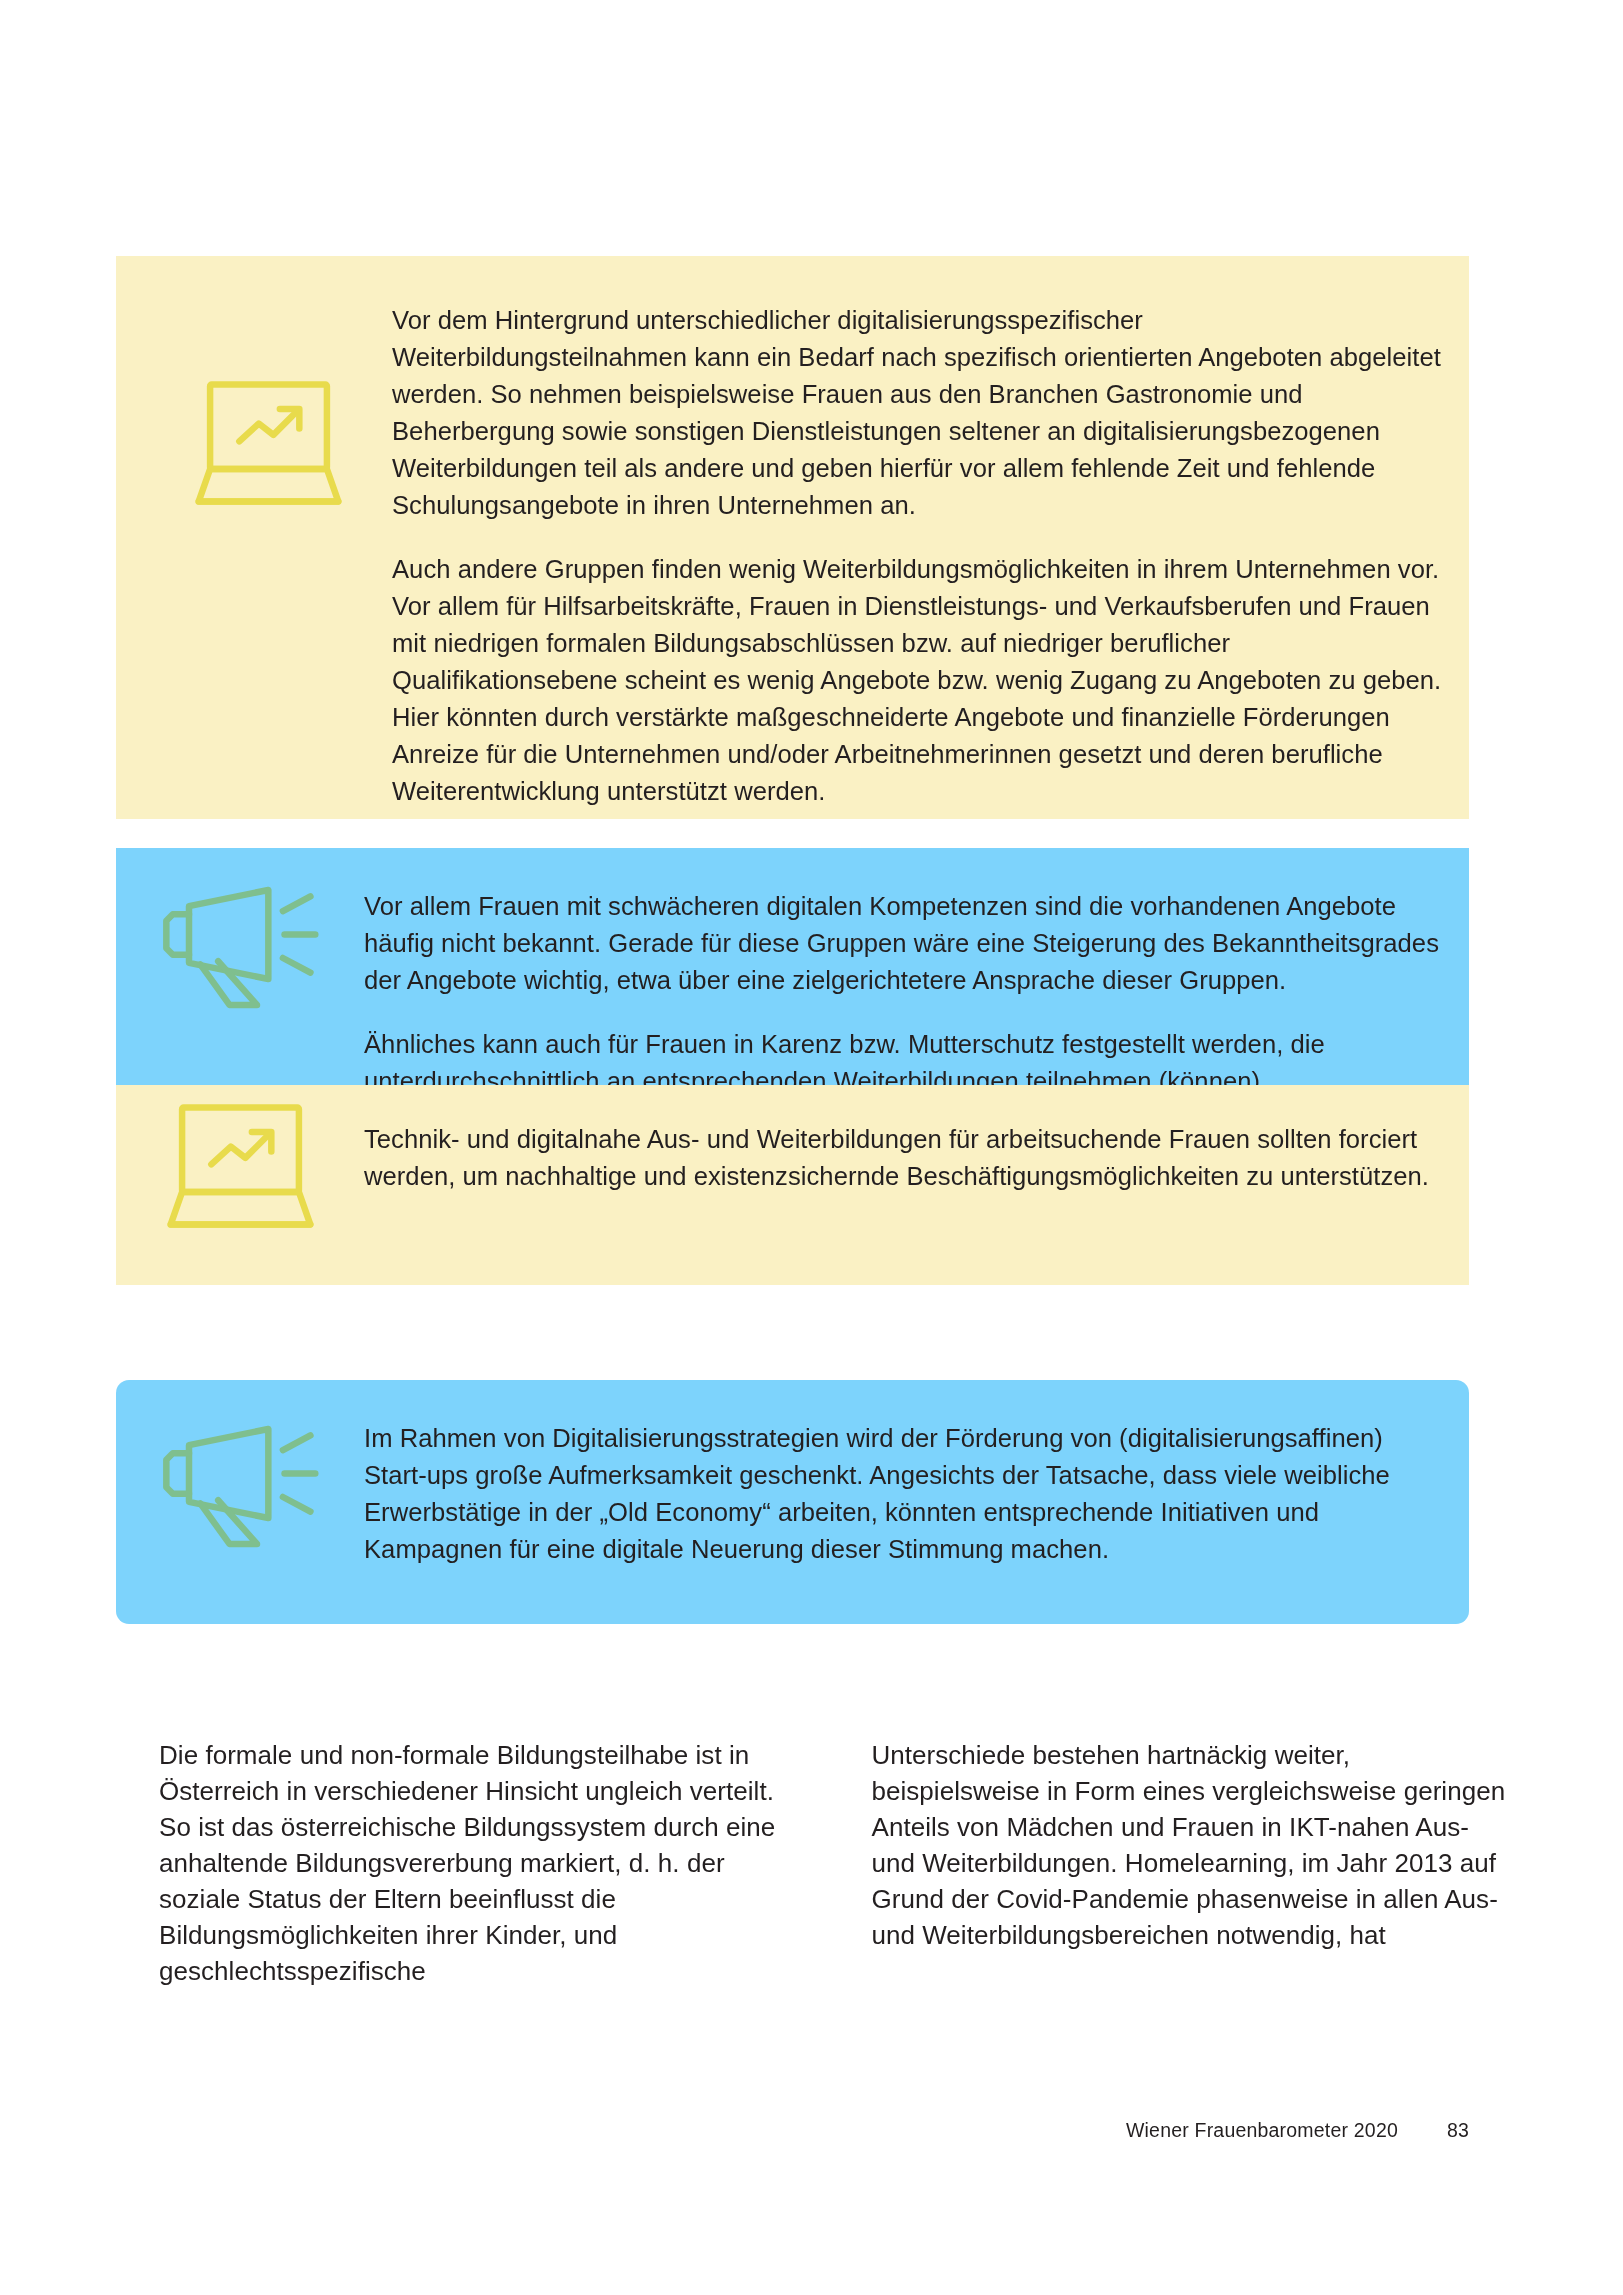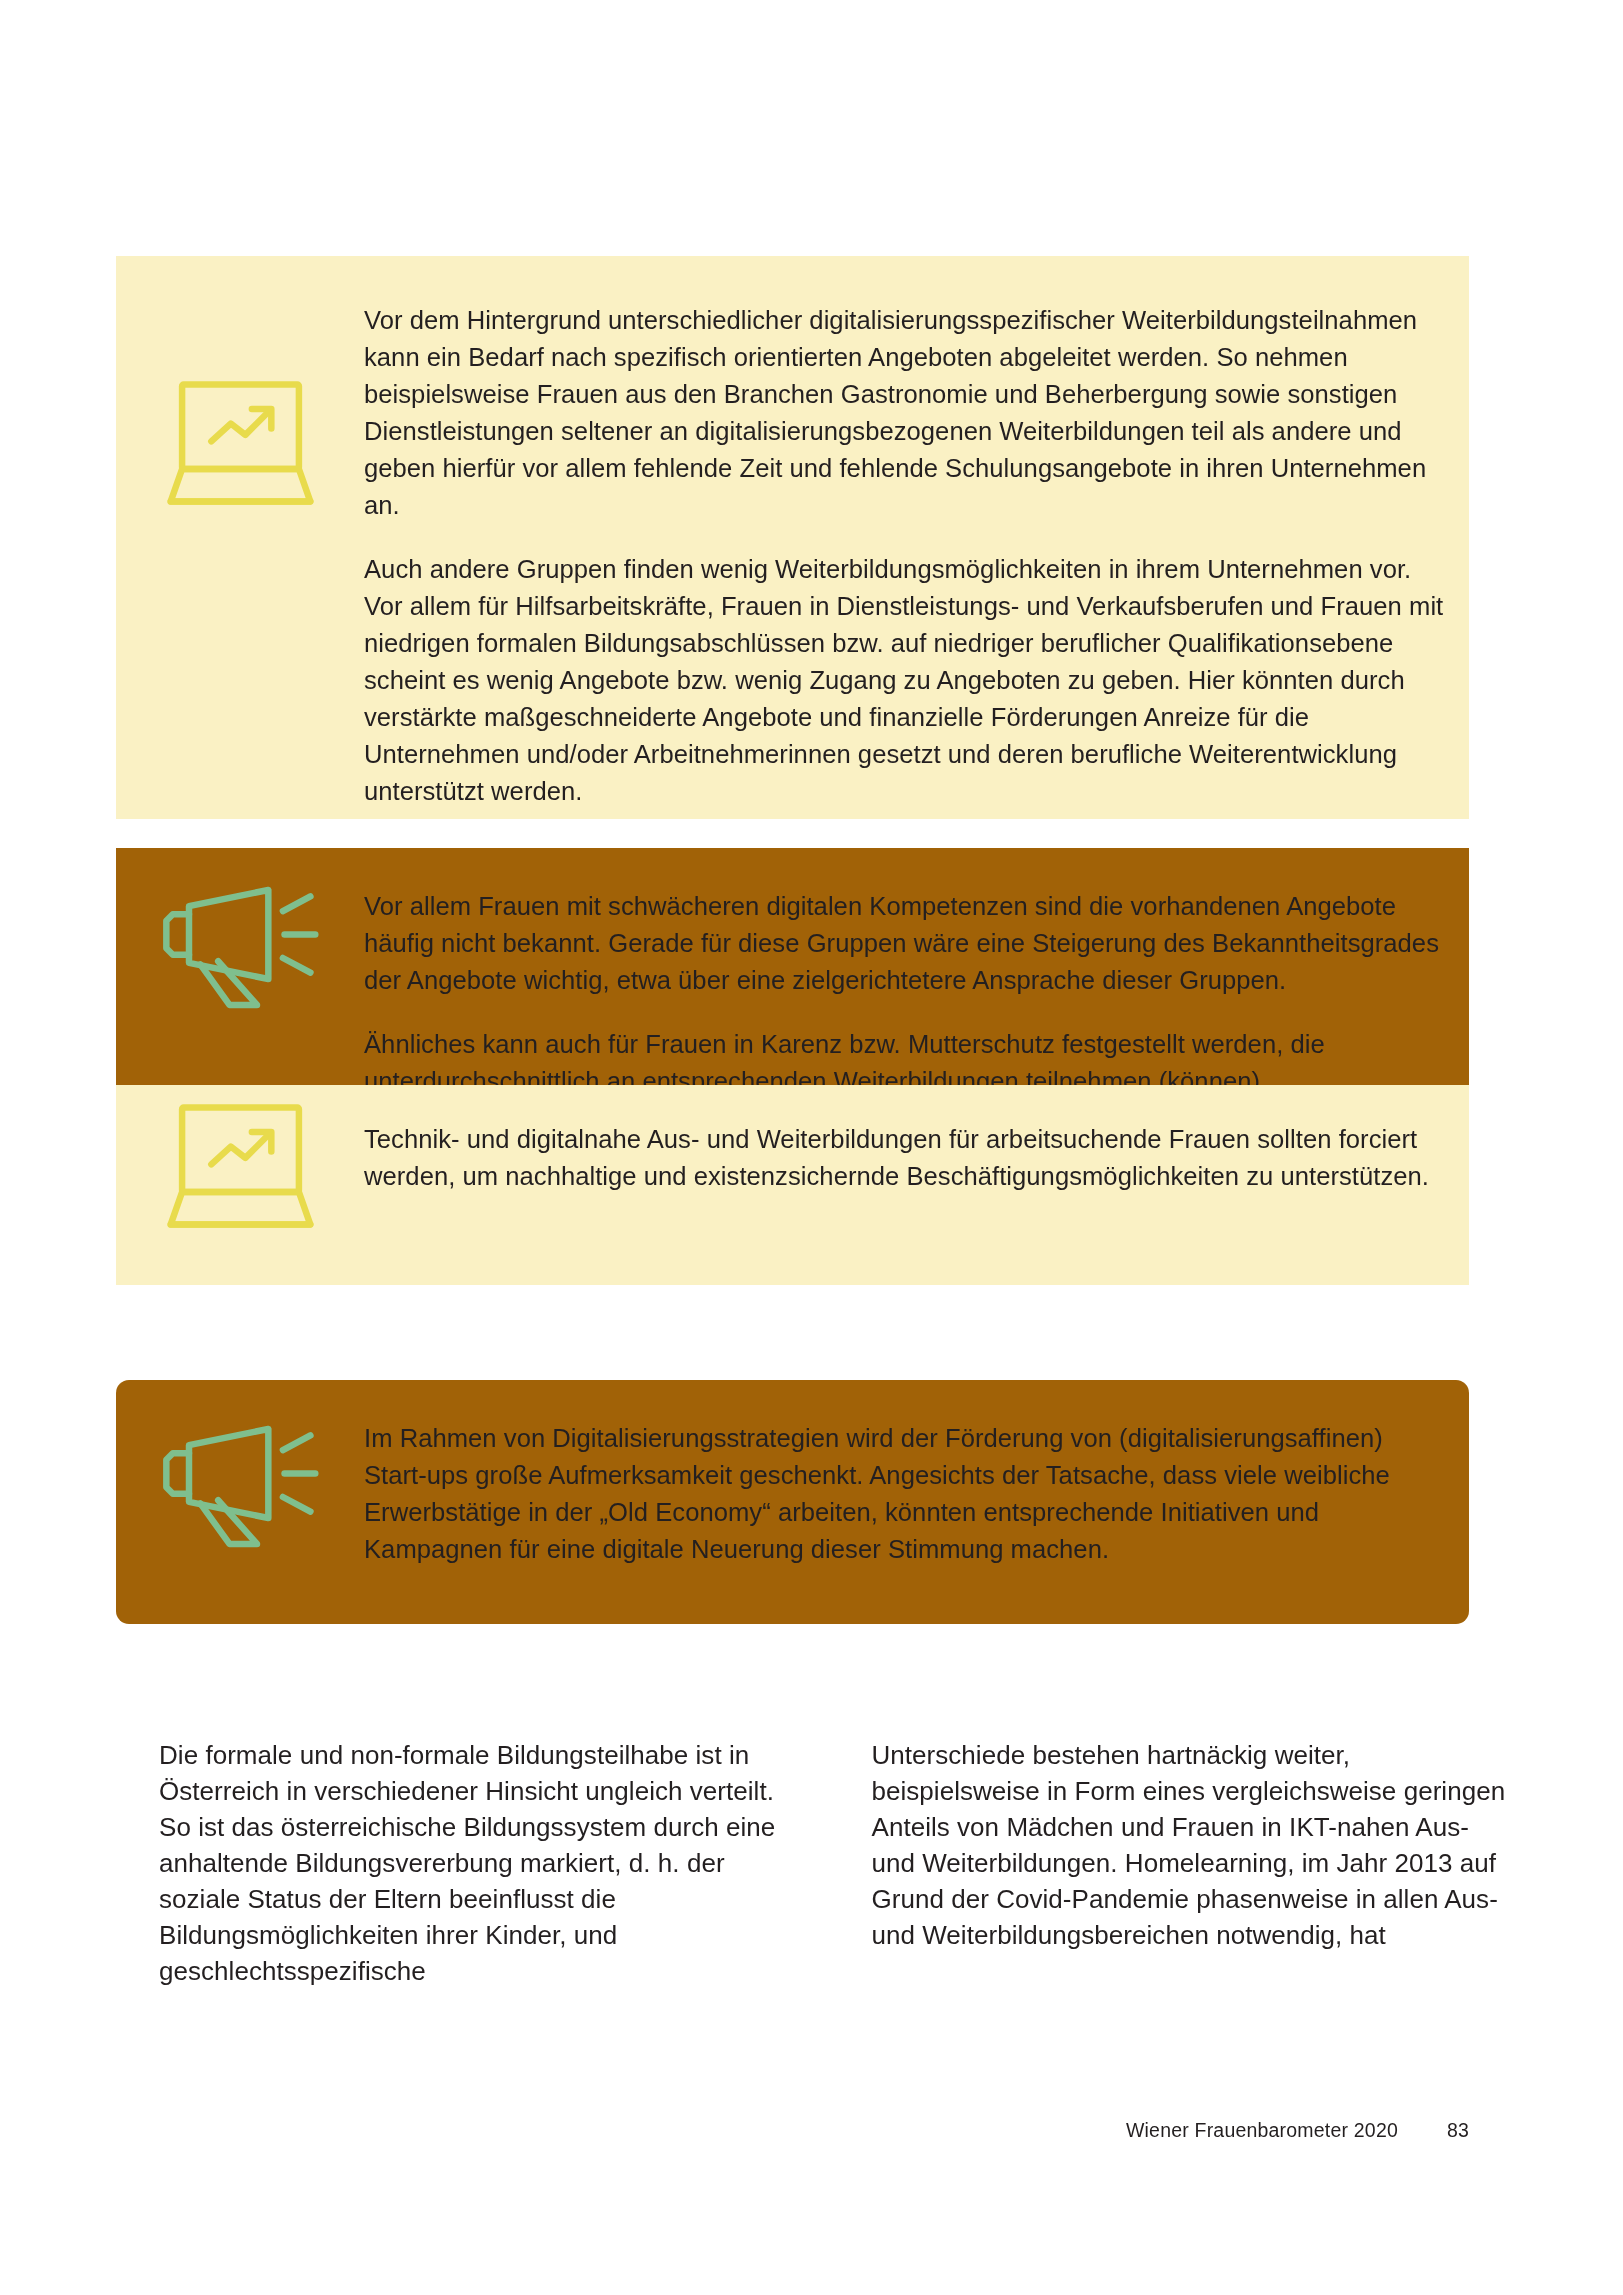--- a/index.html
+++ b/index.html
@@ -27,21 +27,21 @@
   .callout {
     position: absolute;
     left: 116px;
     width: 1353px;
     box-sizing: border-box;
     display: flex;
     flex-direction: row;
     align-items: flex-start;
   }
   .callout.yellow { background: #faf1c4; }
-  .callout.green  { background: #a16207; }
+  .callout.green  { background: #7dd3fc; }
 
   .callout-icon {
     flex: 0 0 248px;
     display: flex;
     align-items: center;
     justify-content: center;
     align-self: stretch;
   }
   .callout-body {
     flex: 1 1 auto;
@@ -52,21 +52,21 @@
     font-size: 25.6px;
     line-height: 37px;
     letter-spacing: 0.04px;
     margin: 0;
     color: #231f20;
     font-stretch: condensed;
   }
   .callout-para + .callout-para { margin-top: 27px; }
 
   
-  #box-1 { top: 256px;  height: 563px; }
+  #box-1 { top: 256px;  height: 563px; padding-left: 28px; }
   #box-2 { top: 848px; height: 280px; }
   #box-3 { top: 1085px; height: 200px; }
   #box-4 { top: 1380px; height: 244px; border-radius: 13px; }
 
   #box-1 .callout-body { padding-top: 46px; }
   #box-2 .callout-body { padding-top: 40px; }
   #box-3 .callout-body { padding-top: 36px; }
   #box-4 .callout-body { padding-top: 40px; }
 
   #box-1 .callout-icon { padding-top: 122px; align-self: flex-start; }

